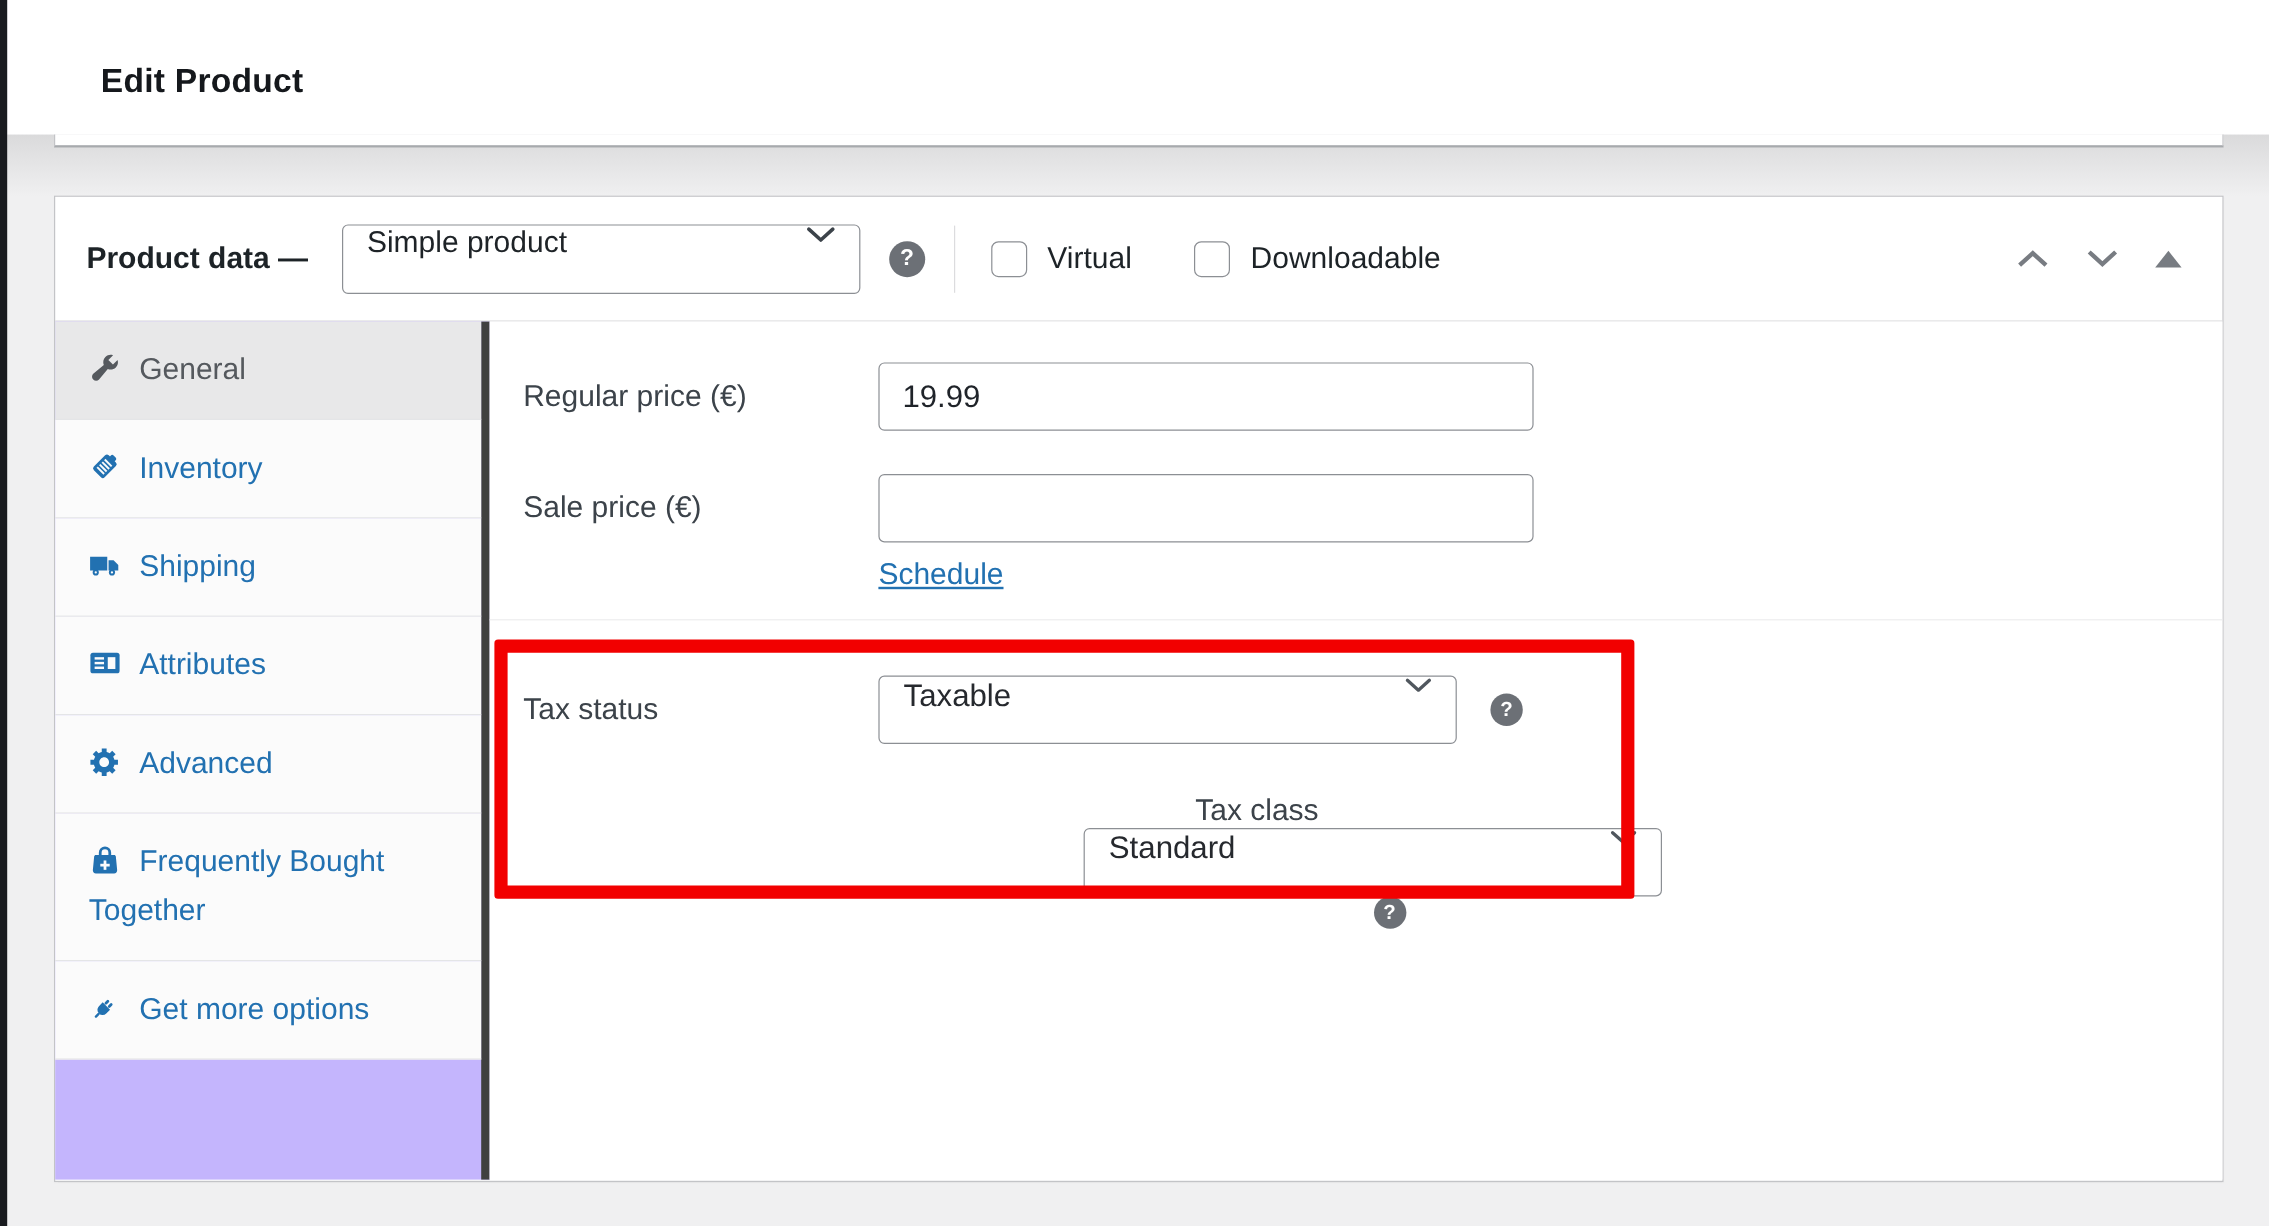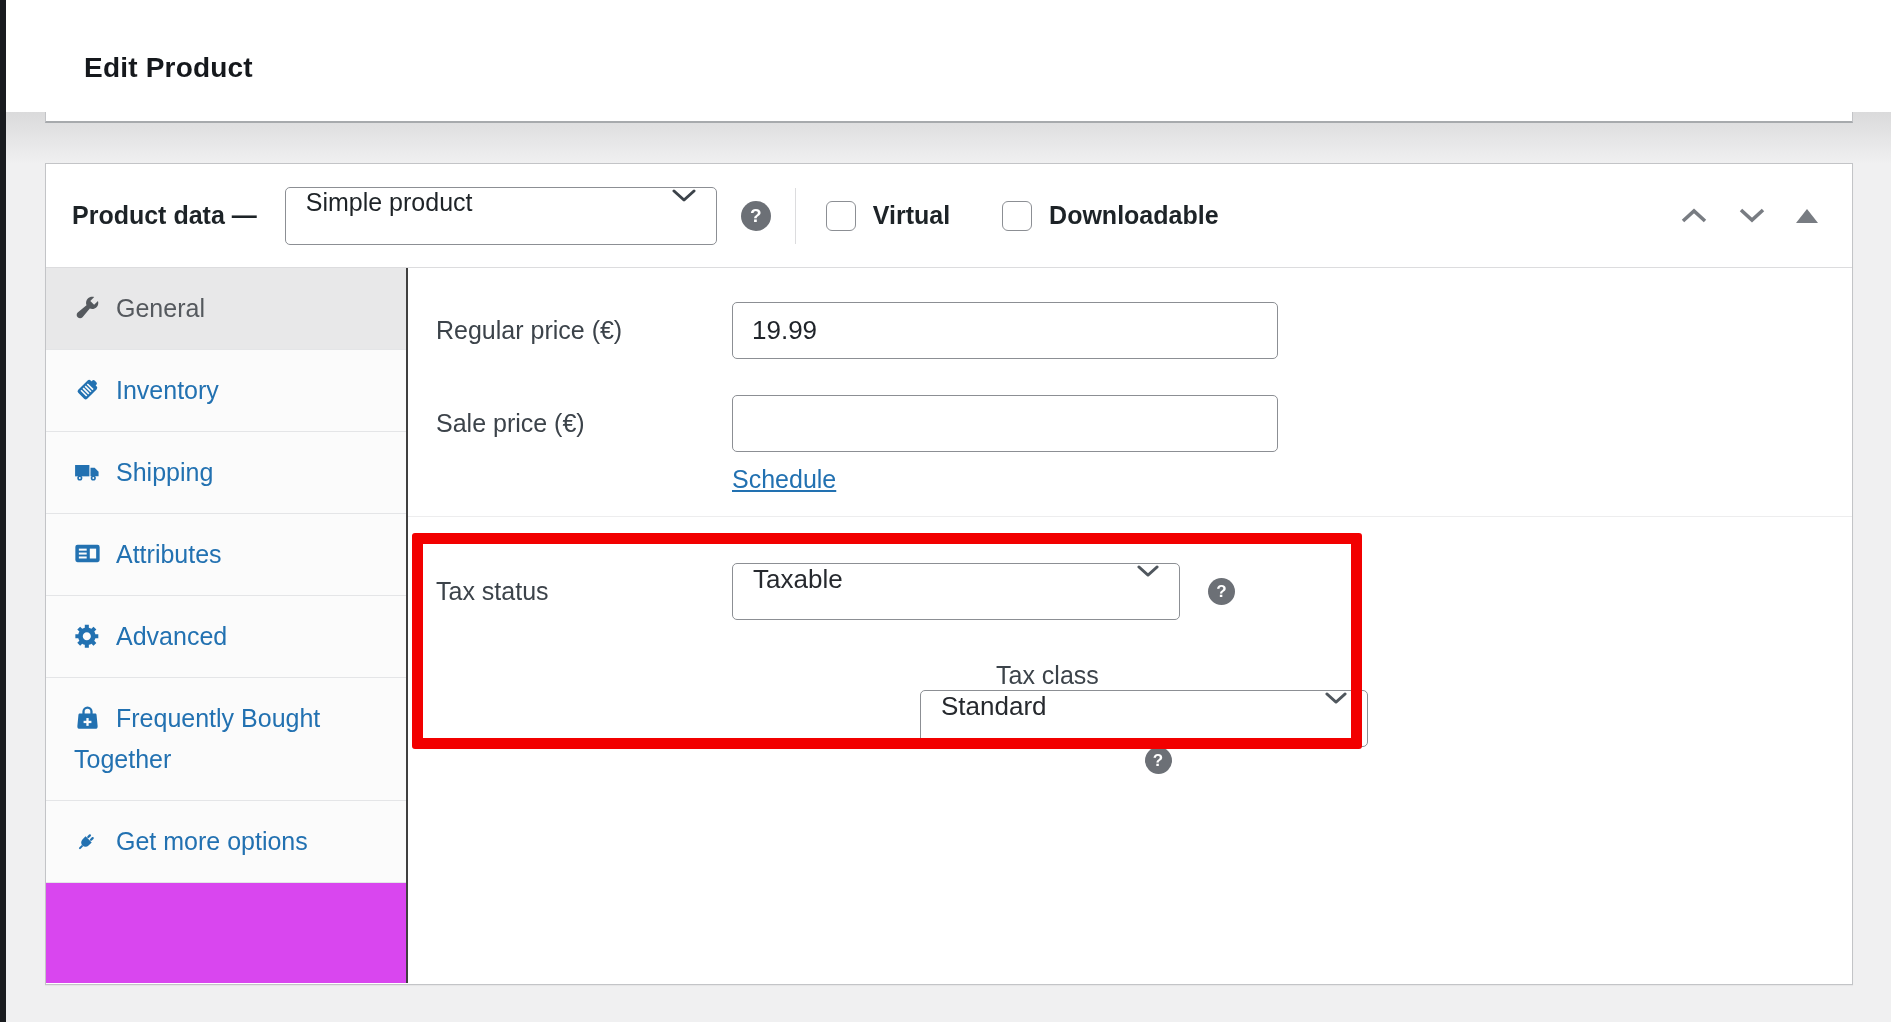--- a/index.html
+++ b/index.html
@@ -35,28 +35,28 @@
   }
   .help-circle::after{content:"?";}
   .help-small{width:27px;height:27px;font-size:17px;margin-left:28px;}
   .vsep{width:1px;height:56px;background:#dcdcde;margin-left:24px;}
   .checkbox-group{display:flex;align-items:center;margin-left:30px;}
   .checkbox-group.second{margin-left:52px;}
   input[type=checkbox]{
     appearance:none;-webkit-appearance:none;width:30px;height:30px;margin:0;
     border:1.5px solid #8c8f94;border-radius:6px;background:#fff;cursor:pointer;
   }
-  .checkbox-label{font-size:25px;font-weight:700;margin-left:17px;color:#1d2327;}
+  .checkbox-label{font-size:25px;font-weight:400;margin-left:17px;color:#1d2327;}
   .header-spacer{flex:1;}
   .order-controls{display:flex;align-items:center;gap:30px;margin-right:8px;}
   .icon-btn{background:none;border:none;padding:0;color:#787c82;cursor:pointer;display:flex;align-items:center;}
   .triangle-up{width:0;height:0;border-left:11px solid transparent;border-right:11px solid transparent;border-bottom:14px solid #787c82;}
 
   .panel-body{display:flex;height:calc(100% - 105px);}
-  .tabs{width:362px;background:#d946ef;border-right:2px solid #404040;box-sizing:border-box;}
+  .tabs{width:362px;background:#c4b5fd;border-right:7px solid #404040;box-sizing:border-box;}
   .tabs ul{list-style:none;margin:0;padding:0;}
   .tab{
     padding:20px 14px 20px 28px;border-bottom:1px solid #e4e5e7;
     font-size:25px;line-height:41px;color:#2271b1;cursor:pointer;background:#fbfbfb;
   }
   .tab.active{background:#e8e8e9;color:#55595e;}
   .tab-icon{display:inline-block;width:27px;height:27px;margin-right:15px;vertical-align:-4px;}
   .tab-icon svg{display:block;width:27px;height:27px;}
 
   .content{flex:1;position:relative;padding-top:34px;box-sizing:border-box;background:#fff;}
@@ -66,21 +66,21 @@
     width:546px;height:57px;border:1.5px solid #8c8f94;border-radius:5px;
     font-size:26px;padding:0 19px;box-sizing:border-box;color:#1f2329;background:#fff;
     font-family:"Liberation Sans", sans-serif;
   }
   .row-regular{margin-bottom:36px;}
   .schedule-row{padding-left:324px;margin-top:13px;position:relative;z-index:4;}
   .schedule-link{font-size:25px;color:#2271b1;text-decoration:underline;cursor:pointer;}
   .section-divider{border:none;border-top:1px solid #ededee;margin:22px 0 0 0;}
   .row-tax1{margin-top:46px;}
   .row-tax2{margin-top:41px;flex-direction:column;}
-  .tax-select{width:448px;height:57px;font-size:26px;padding:0 20px;color:#26292e;}
+  .tax-select{width:482px;height:57px;font-size:26px;padding:0 20px;color:#26292e;}
 
   .red-highlight{
     position:absolute;left:4px;top:265px;width:950px;height:216px;
     border:11px solid #f20000;border-radius:3px;box-sizing:border-box;
     pointer-events:none;z-index:5;
   }
 </style>
 </head>
 <body>
 

